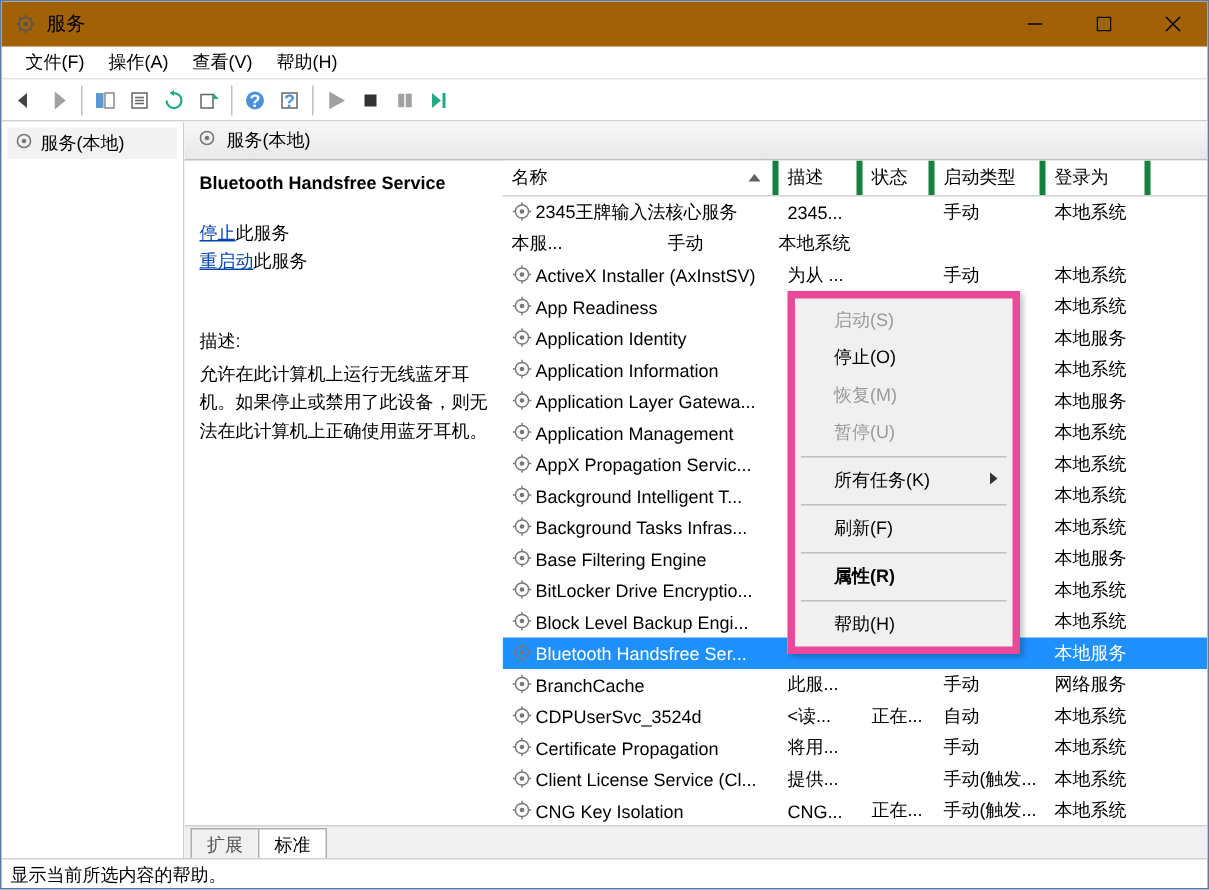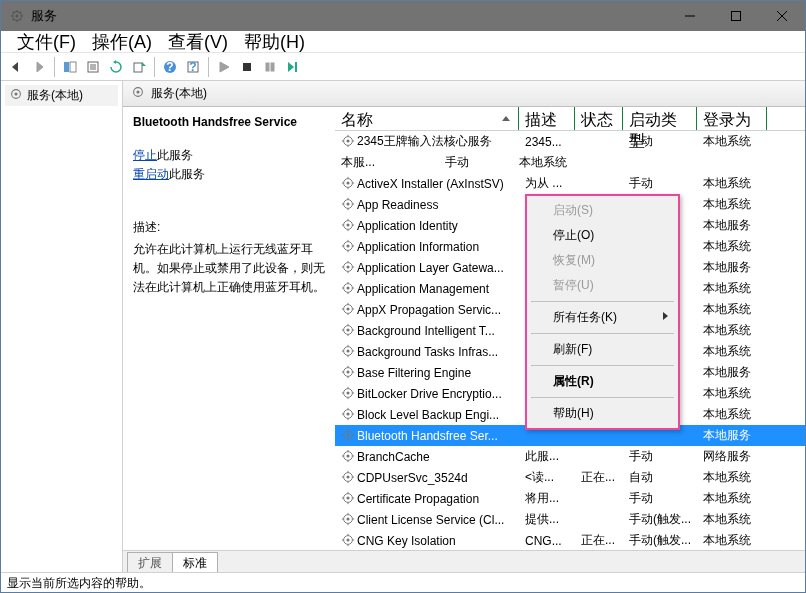--- a/index.html
+++ b/index.html
@@ -1,60 +1,60 @@
 <!DOCTYPE html>
 <html><head>
 <meta charset="utf-8">
 <style>
 * { box-sizing: border-box; margin: 0; padding: 0; font-family: "Microsoft YaHei", "Segoe UI", sans-serif; font-size: 12px; }
 body { width: 806px; height: 593px; background: #fff; border: 1px solid #5a7ca0; display: flex; flex-direction: column; overflow: hidden; }
-.titlebar { height: 30px; display: flex; align-items: center; padding: 0 0 0 8px; background: #737373; }
+.titlebar { height: 30px; display: flex; align-items: center; padding: 0 0 0 8px; background: #a16207; }
 .titlebar .title-icon { width:16px; height:16px; margin-right:6px; display:flex; align-items:center; justify-content:center; }
 .titlebar .title-text { font-size: 13px; color: #000; flex: 0 0 auto; }
 .titlebar .tb-spacer { flex: 1; }
 .tb-btn { width: 46px; height: 30px; display: flex; align-items:center; justify-content:center; }
 .menubar { height: 22px; display:flex; align-items:center; padding-left:8px; border-bottom:1px solid #e5e5e5; }
-.menubar .menu-item { padding: 2px 8px; font-size:18px; }
+.menubar .menu-item { padding: 2px 8px; font-size:12px; }
 .toolbar { height: 28px; display:flex; align-items:center; padding:2px 4px; border-bottom:1px solid #d0d0d0; gap:1px; }
 .tool-sep { width:1px; height:20px; background:#c0c0c0; margin:0 3px; }
 .tool-btn { width:22px; height:22px; display:flex; align-items:center; justify-content:center; border:1px solid transparent; }
 .tool-btn.disabled svg path, .tool-btn.disabled svg rect, .tool-btn.disabled svg polygon { fill:#a0a0a0; stroke:#a0a0a0; }
 .client { flex:1; display:flex; overflow:hidden; }
 .left-pane { width:122px; border-right:1px solid #d0d0d0; background:#fff; padding:4px; }
 .left-item { display:flex; align-items:center; gap:4px; padding:2px 4px; background:#f2f2f2; }
 .right-pane { flex:1; display:flex; flex-direction:column; background:#fff; overflow:hidden; }
 .right-header { height:26px; background:linear-gradient(#f8f8f8,#e8e8e8); border-bottom:1px solid #c0c0c0; display:flex; align-items:center; padding-left:8px; gap:6px; }
 .right-body { flex:1; display:flex; overflow:hidden; position:relative; }
 .detail-pane { width:212px; padding:8px 10px; overflow:hidden; }
 .detail-title { font-weight:bold; font-size:12px; margin-bottom:18px; }
 .detail-links a { color:#0645ad; text-decoration:underline; cursor:pointer; }
 .detail-links .suffix { color:#000; }
 .detail-links div { margin-bottom:2px; }
 .detail-desc-label { margin-top:36px; margin-bottom:4px; }
 .detail-desc { line-height:1.6; }
 .list-pane { flex:1; display:flex; flex-direction:column; overflow:hidden; position:relative; }
 .list-header { display:flex; height:24px; border-bottom:1px solid #d0d0d0; background:#fff; }
-.list-header .col { border-right:1px solid #15803d; padding:3px 6px; font-size:16px; position:relative; }
+.list-header .col { border-right:4px solid #15803d; padding:3px 6px; font-size:12px; position:relative; }
 .list-header .col.sorted::after { content:""; position:absolute; right:8px; top:9px; border-left:4px solid transparent; border-right:4px solid transparent; border-bottom:5px solid #606060; }
 .list-rows { flex:1; overflow:hidden; position:relative; }
 .row { display:flex; height:21px; align-items:center; }
 .row.selected { background:#1e90ff; color:#fff; }
 .row .cell { padding:0 6px; white-space:nowrap; overflow:hidden; text-overflow:ellipsis; }
 .row .name-cell { display:flex; align-items:center; gap:0; }
 .svc-icon { width:16px; height:16px; flex:0 0 16px; }
 .col-name { width:184px; }
 .col-desc { width:56px; }
 .col-status { width:48px; }
 .col-start { width:74px; }
 .col-logon { width:70px; }
 .tabs { height:22px; border-top:1px solid #d0d0d0; display:flex; align-items:center; padding-left:4px; background:#f0f0f0; }
 .tab { padding:2px 10px; border:1px solid #b0b0b0; border-bottom:none; background:#fff; margin-right:-1px; font-size:12px; cursor:pointer; position:relative; top:1px; }
 .tab.inactive { background:#f0f0f0; color:#555; }
 .statusbar { height:20px; border-top:1px solid #d0d0d0; padding:2px 6px; font-size:12px; }
-.context-menu { position:absolute; background:#f0f0f0; border:2px solid #ec4899; box-shadow:2px 2px 4px rgba(0,0,0,0.25); width:155px; padding:2px; z-index:10; }
+.context-menu { position:absolute; background:#f0f0f0; border:5px solid #ec4899; box-shadow:2px 2px 4px rgba(0,0,0,0.25); width:155px; padding:2px; z-index:10; }
 .cm-item { padding:4px 20px 4px 24px; font-size:12px; position:relative; }
 .cm-item.disabled { color:#9a9a9a; }
 .cm-item.highlighted { border:2px solid #e53935; padding:2px 18px 2px 22px; }
 .cm-item.submenu::after { content:""; position:absolute; right:8px; top:7px; border-top:4px solid transparent; border-bottom:4px solid transparent; border-left:5px solid #333; }
 .cm-sep { height:1px; background:#c0c0c0; margin:3px 2px; }
 .cm-item.bold { font-weight:bold; }
 </style>
 </head>
 <body>
 

